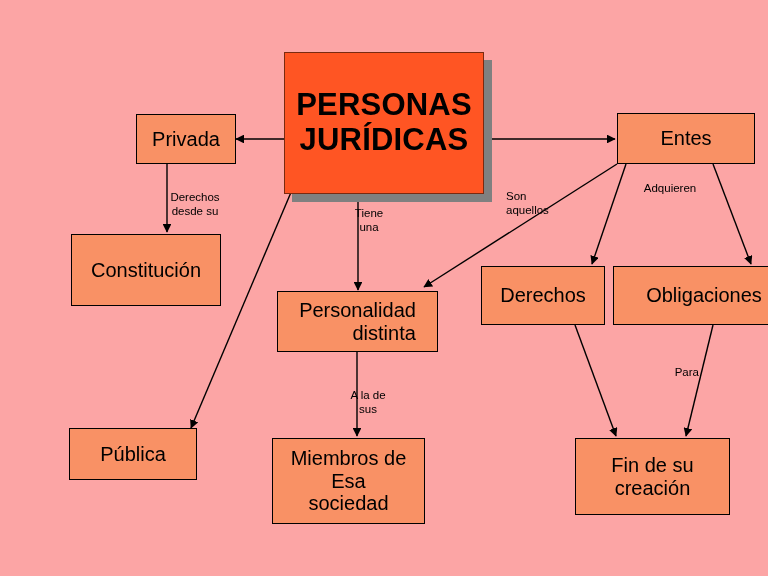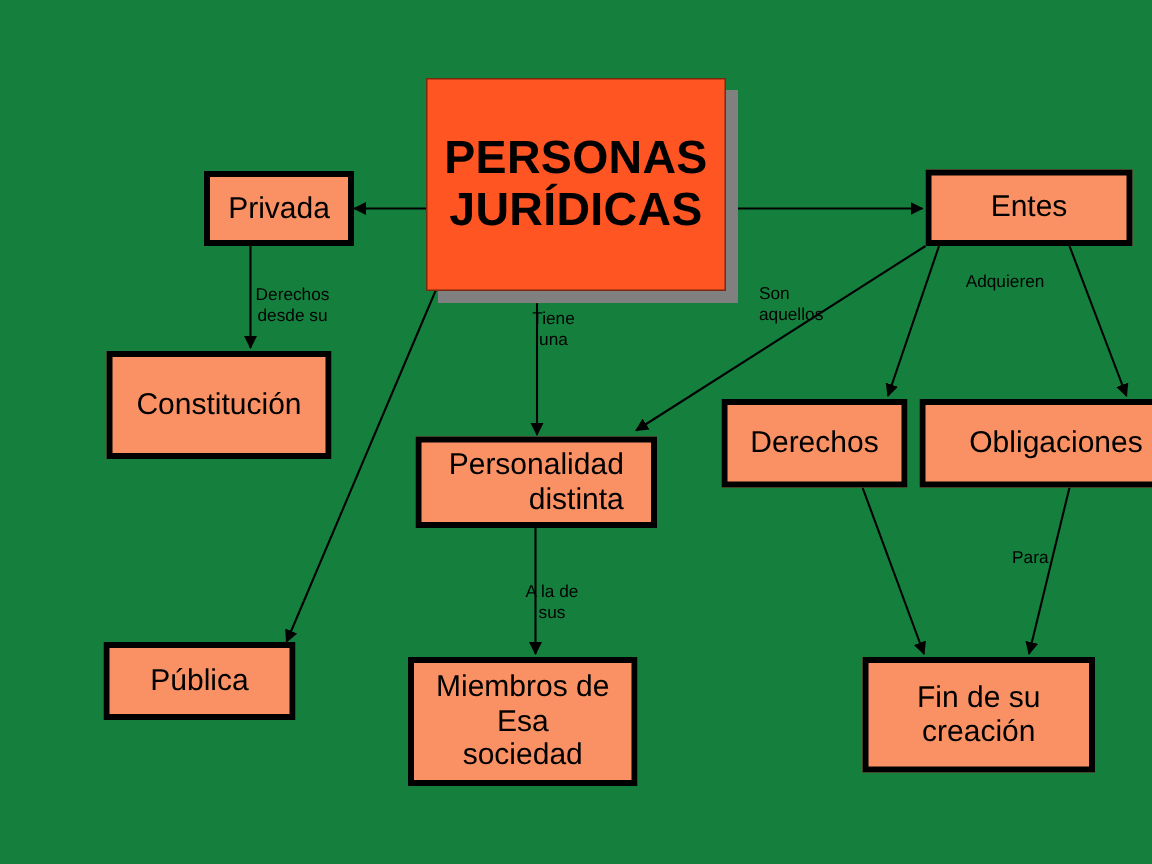--- a/index.html
+++ b/index.html
@@ -9,21 +9,21 @@
     background: #ffffff;
   }
   body {
     font-family: "Liberation Sans", sans-serif;
     -webkit-font-smoothing: antialiased;
   }
   #canvas {
     position: relative;
     width: 768px;
     height: 576px;
-    background: #15803d;
+    background: #fca5a5;
     overflow: hidden;
   }
   #edges {
     position: absolute;
     left: 0;
     top: 0;
     width: 768px;
     height: 576px;
     pointer-events: none;
   }
@@ -34,21 +34,21 @@
     align-items: center;
     justify-content: center;
     text-align: center;
     color: #000000;
     line-height: 1.12;
     white-space: pre-line;
     z-index: 3;
   }
   .node.plain {
     background: #f99165;
-    border: 4px solid #000000;
+    border: 1px solid #000000;
     font-size: 20px;
   }
   .node.root {
     background: #ff5523;
     border: 1px solid #7a2a10;
     font-size: 31px;
     font-weight: bold;
     letter-spacing: 0.2px;
   }
   .shadow {

